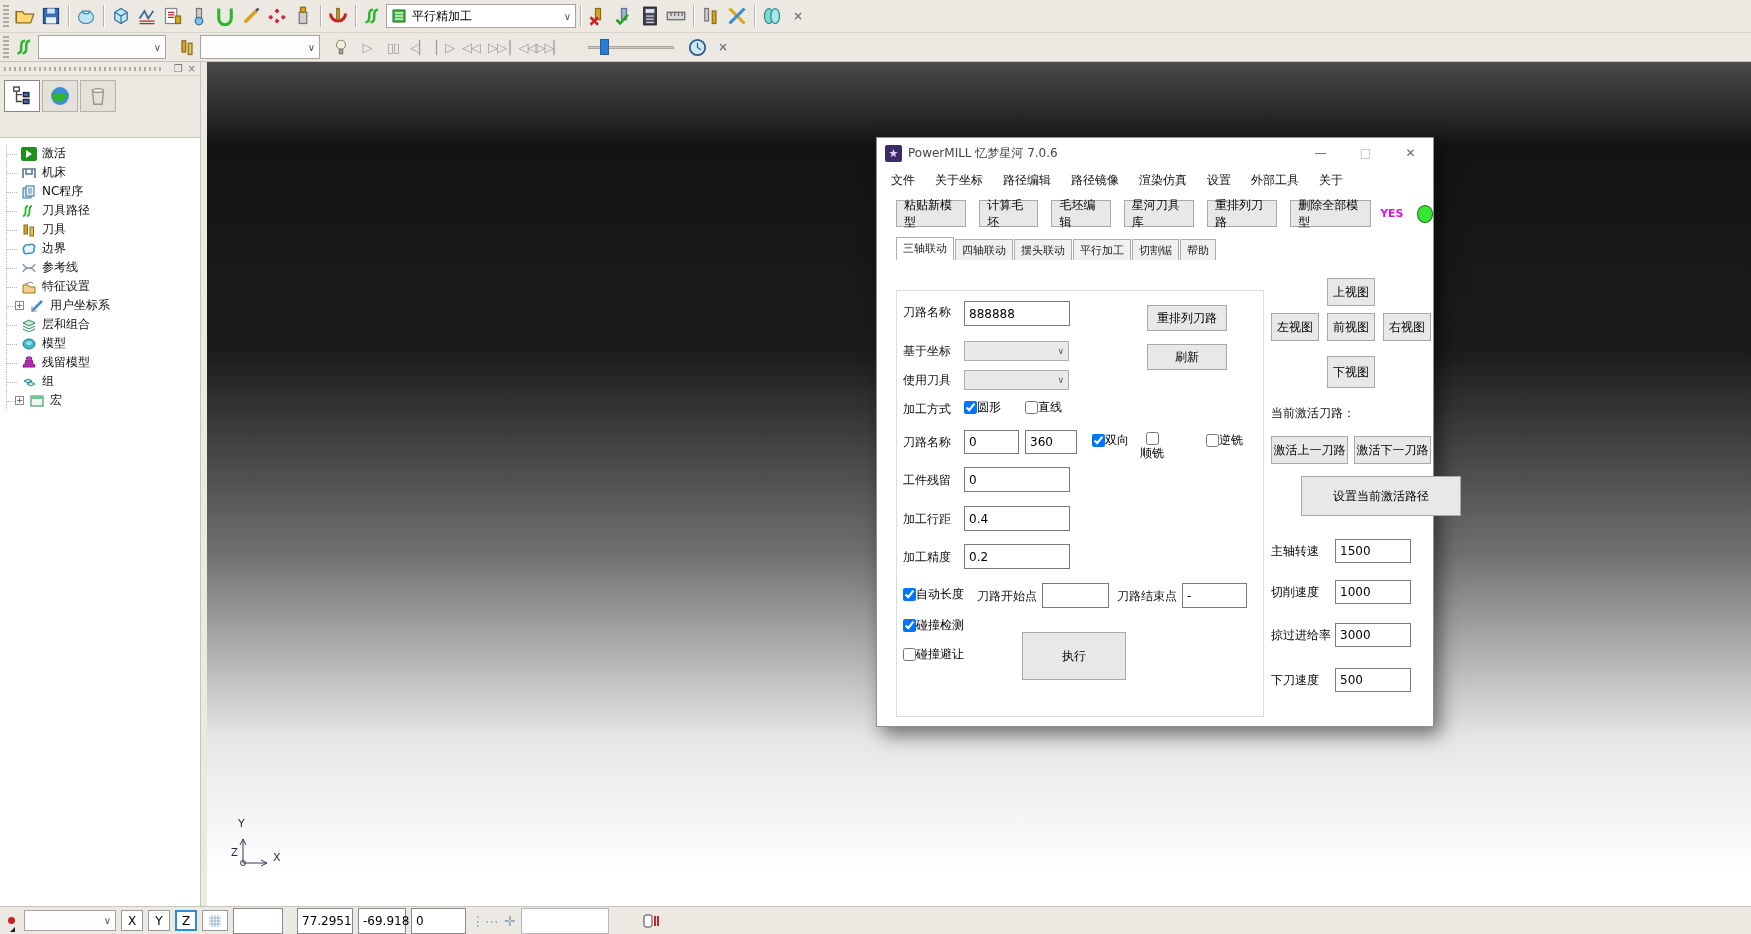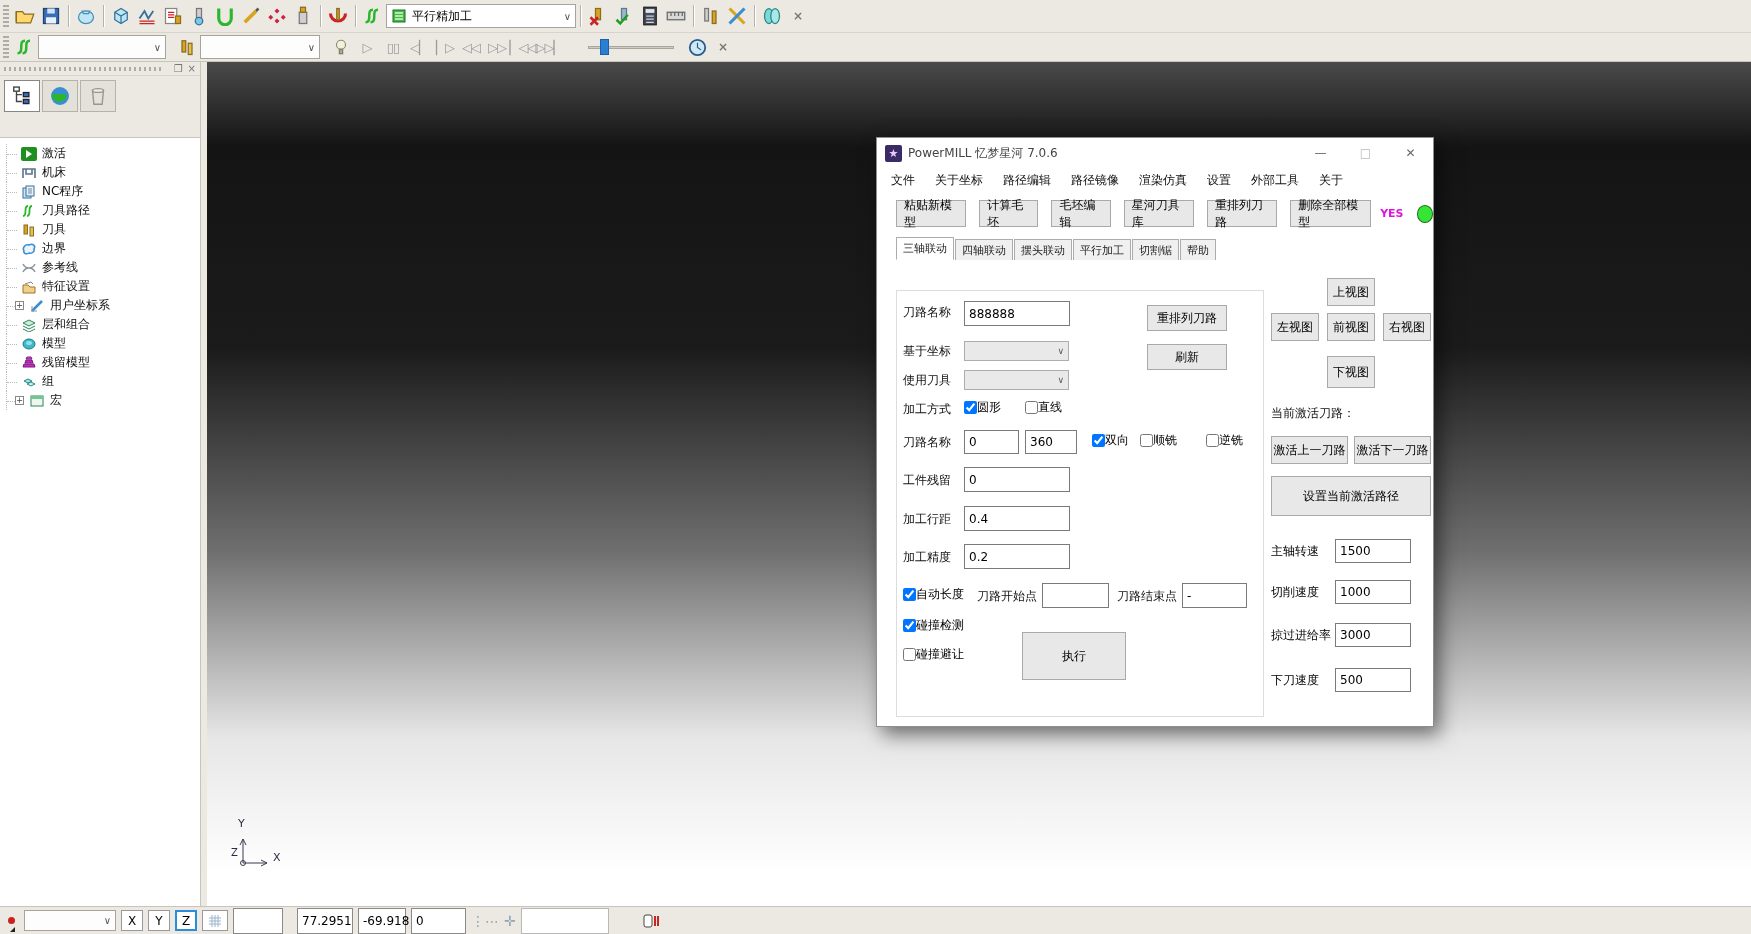--- a/index.html
+++ b/index.html
@@ -572,21 +572,21 @@
 
         <div class="frow" style="left:6px;top:143px;">
             <span class="flabel">刀路名称</span>
           </div>
         <input class="tinput frow" style="left: 67px; top: 139px; width: 55px; height: 24px;" value="0">
         <input class="tinput frow" style="left: 128px; top: 139px; width: 52px; height: 24px;" value="360">
         <label class="chk frow" style="left:195px;top:141px;">
             <input type="checkbox" checked="" style="">
             <span>双向</span>
           </label>
-        <label class="chk frow" style="left:243px;top:141px;">
+        <label class="chk frow" style="left:243px;top:141px;flex-direction:column;">
             <input type="checkbox" style="">
             <span>顺铣</span>
           </label>
         <label class="chk frow" style="left:290px;top:141px;padding-left:19px;">
             <input type="checkbox" style="">
             <span>逆铣</span>
           </label>
 
         <div class="frow" style="left:6px;top:181px;">
             <span class="flabel">工件残留</span>
@@ -638,21 +638,21 @@
           <div class="sidebtn vbtn">右视图</div>
         </div>
         <div style="display:flex;justify-content:center;margin-top:15px;">
             <div class="sidebtn vbtn" style="height:32px;">下视图</div>
           </div>
         <div class="flabel" style="margin-top:17px;">当前激活刀路：</div>
         <div class="rrow" style="justify-content:space-between;margin-top:14px;">
           <div class="sidebtn" style="width:77px;height:28px;">激活上一刀路</div>
           <div class="sidebtn" style="width:77px;height:28px;">激活下一刀路</div>
         </div>
-        <div class="sidebtn" style="width:160px;height:40px;margin-top:12px;">设置当前激活路径</div>
+        <div class="sidebtn" style="width:160px;height:40px;margin-top:12px;margin-left:30px;">设置当前激活路径</div>
         <div class="rrow" style="margin-top:23px;">
           <span class="rlabel">主轴转速</span>
           <input class="tinput rinput" value="1500" style="">
         </div>
         <div class="rrow" style="margin-top:17px;">
           <span class="rlabel">切削速度</span>
           <input class="tinput rinput" value="1000" style="">
         </div>
         <div class="rrow" style="margin-top:19px;">
           <span class="rlabel">掠过进给率</span>

